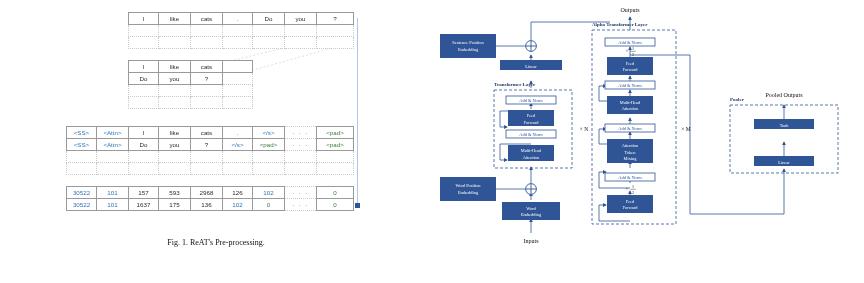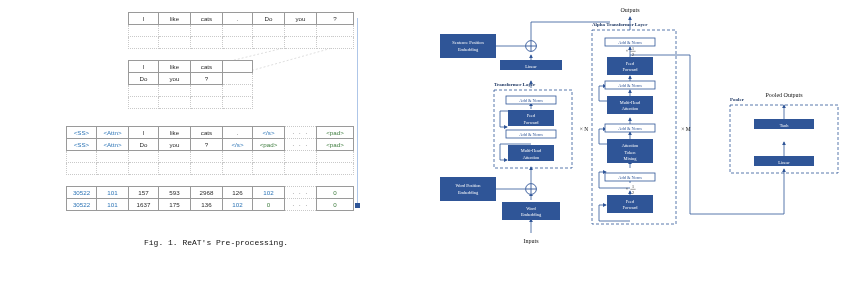--- a/index.html
+++ b/index.html
@@ -77,21 +77,21 @@
     position: absolute;
     left: 354.5px;
     top: 203px;
     width: 5px;
     height: 5px;
     background: #2f5597;
   }
 
   .fig-caption {
     position: absolute;
-    font-family: Liberation Mono, monospace;
+    font-family: Liberation Serif, serif;
     font-size: 8px;
     color: #111;
     text-align: center;
     white-space: nowrap;
   }
   #fig1-caption { left: 0; top: 238px; width: 432px; }
 
   
   #fig2 {
     position: absolute;

